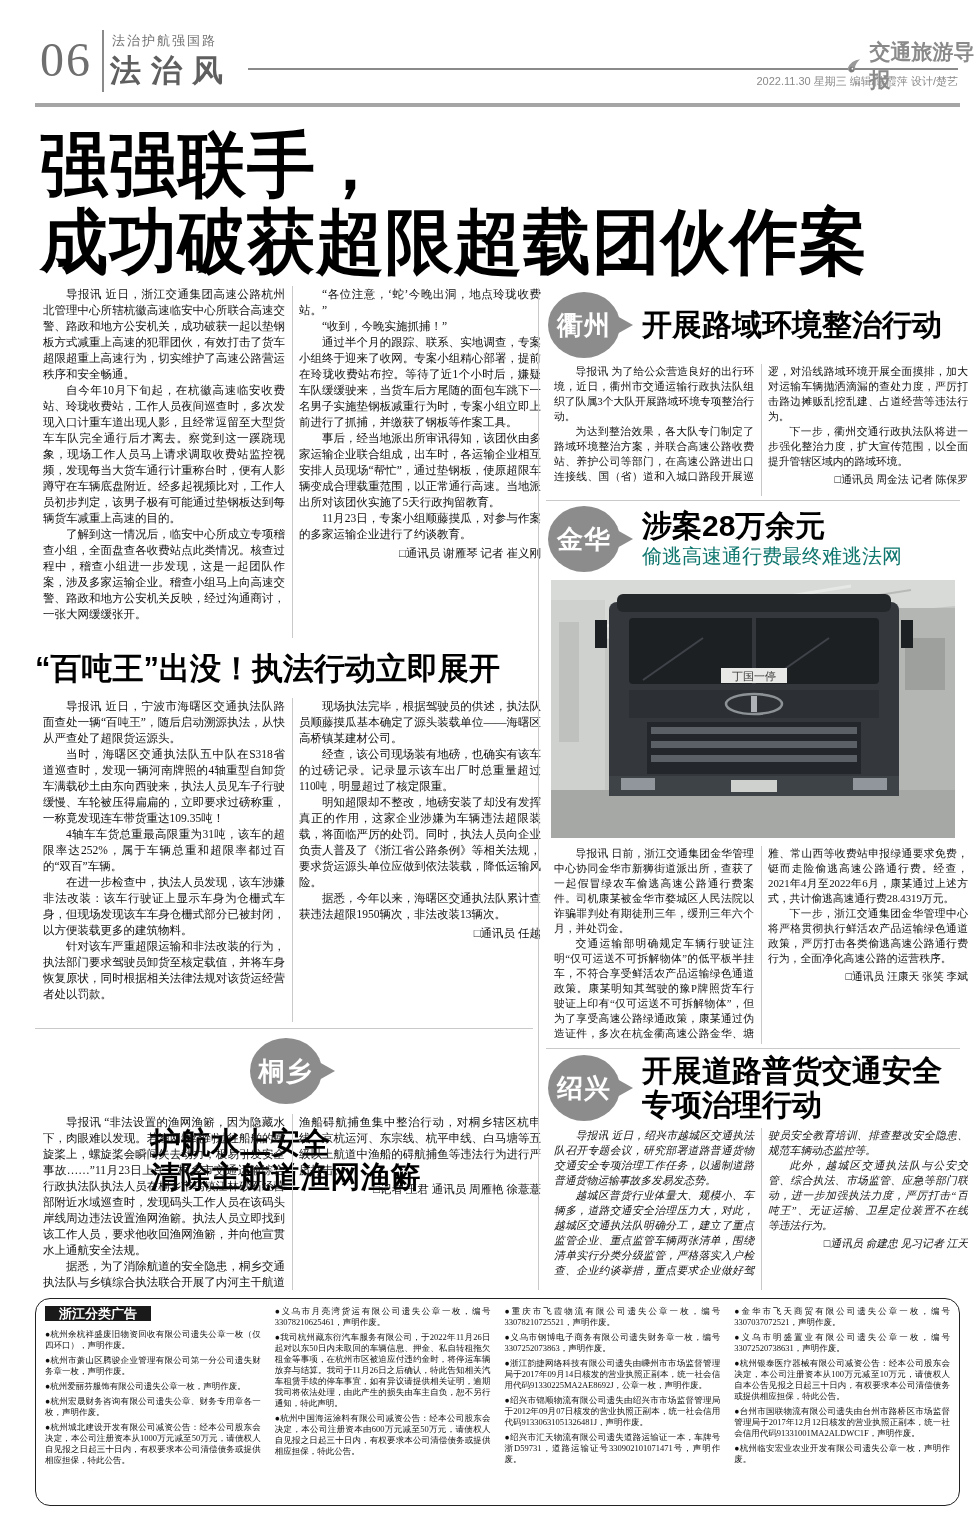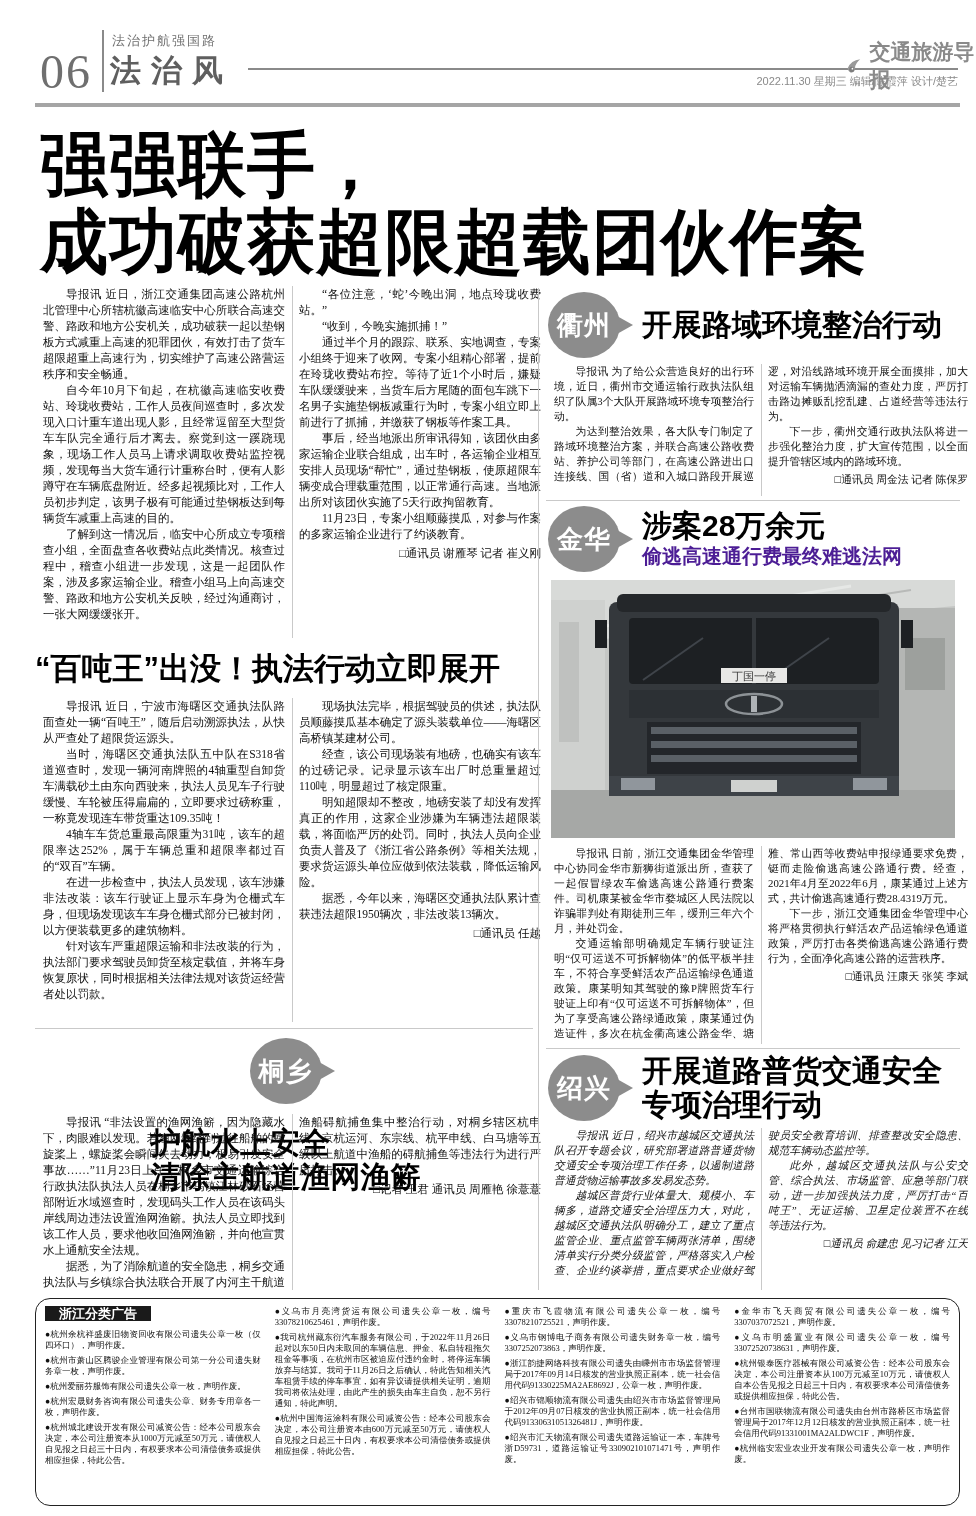--- a/index.html
+++ b/index.html
@@ -24,21 +24,21 @@
   .art2-title{font-family:"Liberation Sans",sans-serif;font-weight:900;color:#000;font-size:31px;}
 
   
   .badge{position:relative;width:72px;height:66px;border-radius:50%;background:#8c8c8c;
          display:flex;align-items:center;justify-content:center;flex:0 0 auto;}
   .badge::after{content:"";position:absolute;right:-13px;top:50%;transform:translateY(-50%);
          border-left:16px solid #8c8c8c;border-top:9px solid transparent;border-bottom:9px solid transparent;}
   .badge span{color:#fff;font-size:26px;font-weight:bold;font-family:"Liberation Sans",sans-serif;letter-spacing:1px;}
   .sec-head{display:flex;align-items:center;gap:22px;}
   .sec-title1{font-family:"Liberation Sans",sans-serif;font-weight:900;font-size:30px;color:#000;line-height:34px;}
-  .sec-title2{font-family:"Liberation Sans",sans-serif;font-weight:700;font-size:20px;color:#4c1d95;line-height:26px;}
+  .sec-title2{font-family:"Liberation Sans",sans-serif;font-weight:400;font-size:20px;color:#0f766e;line-height:26px;}
 
   
   .body-cols{column-count:2;column-gap:14px;column-rule:1px solid #c9c9c9;column-fill:auto;
              text-align:justify;overflow:hidden;margin-left:8px;}
   .left-body{font-size:11.5px;line-height:16px;}
   .right-body{font-size:10.8px;line-height:15px;}
   .body-cols p{margin:0;text-indent:2em;}
   .byline{margin:3px 0 0 0 !important;text-indent:0 !important;text-align:right;}
 
   .divider-v{width:1px;background:#c9c9c9;}
@@ -53,21 +53,21 @@
             font-family:"Liberation Sans",sans-serif;font-size:13px;padding:2px 14px;margin:0 0 4px 0;}
   .ads-cols{column-count:4;column-gap:14px;column-fill:auto;height:176px;overflow:hidden;
             font-size:8.5px;line-height:11px;text-align:justify;}
   .ads-cols p{margin:4px 0 1px 0;}
 </style>
 </head>
 <body>
 
 <div class="page">
 
-  <div class="abs pageno" style="left:40px;top:44px;">06</div>
+  <div class="abs pageno" style="left:40px;top:32px;">06</div>
   <div class="abs vline" style="left:102px;top:30px;height:62px;"></div>
   <div class="abs tagline" style="left:112px;top:32px;">法治护航强国路</div>
   <div class="abs secname" style="left:110px;top:50px;">法治风</div>
   <div class="abs hline" style="left:248px;top:68px;width:710px;"></div>
 
   <div class="abs" style="left:845px;top:38px;display:flex;align-items:center;gap:6px;">
     <svg width="22" height="22" viewBox="0 0 22 22">
       <path d="M3 14 Q7 4 18 3 Q12 8 12 13 Q12 18 7 19 Q4 18 3 14 Z" fill="#9a9a9a"></path>
       <circle cx="8" cy="15" r="3" fill="#7d7d7d"></circle>
       <circle cx="8.8" cy="14.2" r="1" fill="#fff"></circle>

